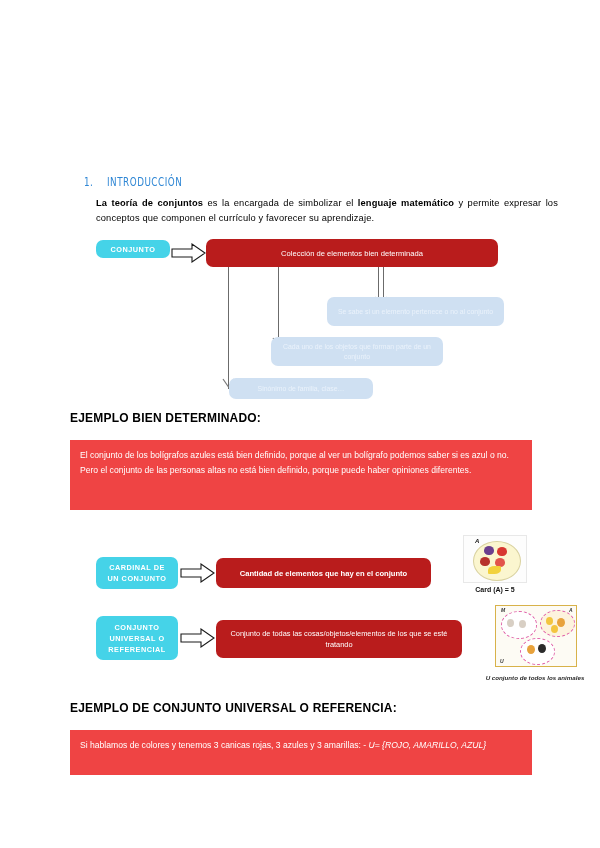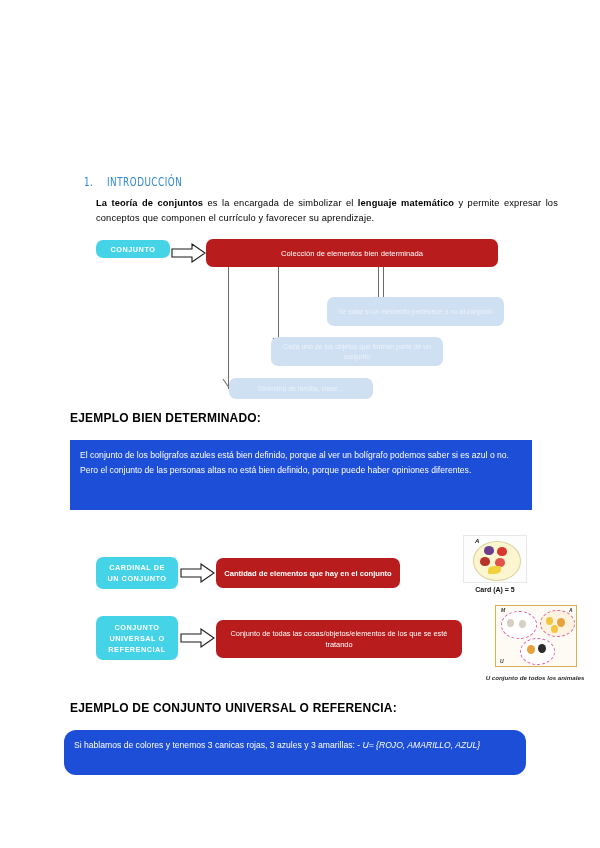--- a/index.html
+++ b/index.html
@@ -112,39 +112,39 @@
   .rbox.pale { background: #cfe0f2; color: #eaf2fb; }
 
   #box-conjunto { left: 96px; top: 240px; width: 74px; height: 18px; font-size: 7.3px; }
   #box-coleccion { left: 206px; top: 239px; width: 292px; height: 28px; font-size: 7.6px; }
 
   #box-sesabe   { left: 327px; top: 297px; width: 177px; height: 29px; font-size: 6.9px; line-height: 10px; }
   #box-cadauno  { left: 271px; top: 337px; width: 172px; height: 29px; font-size: 6.9px; line-height: 10px; }
   #box-sinonimo { left: 229px; top: 378px; width: 144px; height: 21px; font-size: 6.9px; }
 
   #box-cardinal { left: 96px; top: 557px; width: 82px; height: 32px; font-size: 7.3px; line-height: 11px; }
-  #box-cantidad { left: 216px; top: 558px; width: 184px; height: 30px; font-size: 7.6px; font-weight: bold; }
+  #box-cantidad { left: 216px; top: 558px; width: 215px; height: 30px; font-size: 7.6px; font-weight: bold; }
 
   #box-universal { left: 96px; top: 616px; width: 82px; height: 44px; font-size: 7.3px; line-height: 11px; }
   #box-todaslas  { left: 216px; top: 620px; width: 246px; height: 38px; font-size: 7.4px; line-height: 11px; }
 
   
   .pink-box {
     position: absolute;
-    background: #1d4ed8;
+    background: #ef4444;
     color: #ffffff;
     font-size: 8.6px;
     line-height: 15px;
     padding: 8px 10px 9px 10px;
     box-sizing: border-box;
   }
   .pink-box .just { text-align: justify; }
   .pink-box i { font-style: italic; }
   #pink-1 { left: 70px; top: 440px; width: 462px; height: 70px; }
-  #pink-2 { left: 64px; top: 730px; width: 462px; height: 45px; border-radius: 12px; }
+  #pink-2 { left: 70px; top: 730px; width: 462px; height: 45px; }
 
   
   .block-arrow { position: absolute; }
 
   
   .vline {
     position: absolute;
     width: 1px;
     background: #6b6b6b;
   }

